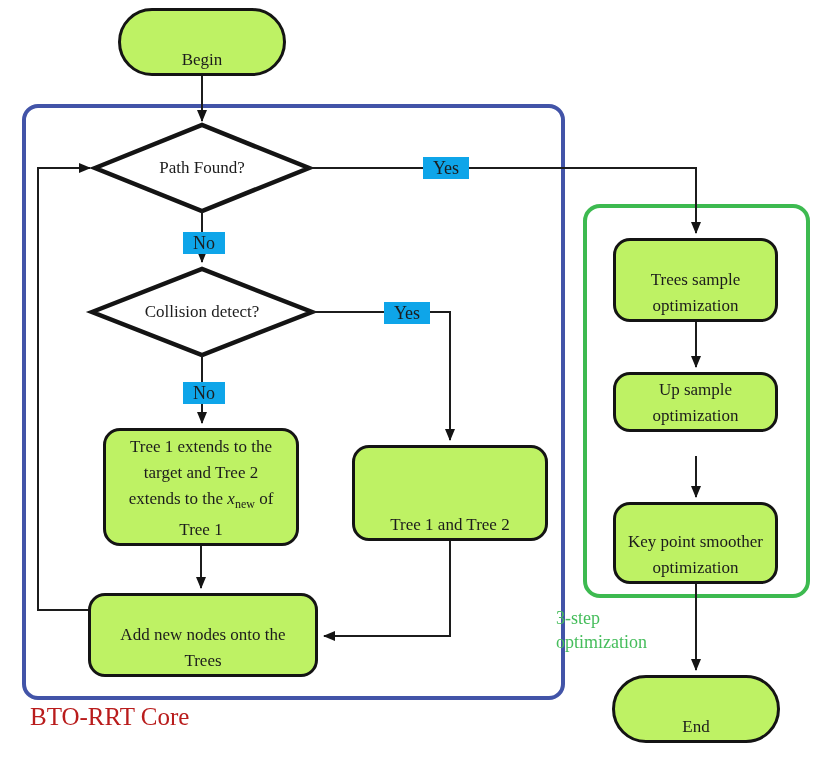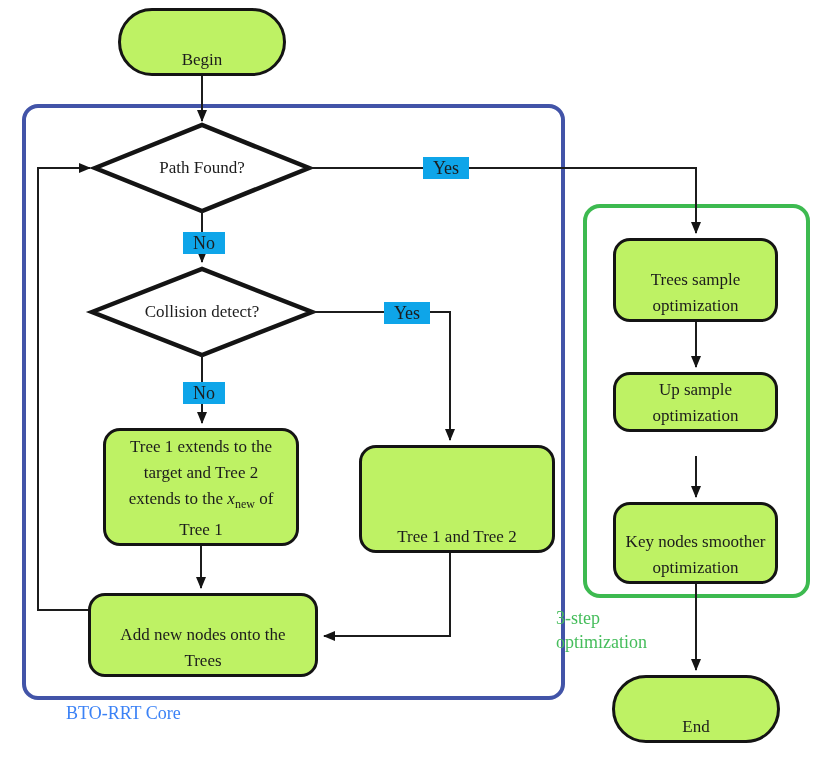--- a/index.html
+++ b/index.html
@@ -40,24 +40,23 @@
     text-align:center;
     font-size:18px;
     line-height:22px;
     background:#0ea5e9;
     z-index:4;
     padding:0 2px;
   }
   .corelabel{
     position:absolute;
     left:30px;top:703px;
-    font-size:18px;
-    color:#3b82f6;
+    font-size:25px;
+    color:#b91c1c;
     z-index:4;
-    margin-left:36px;
   }
   .optlabel{
     position:absolute;
     left:556px;top:606px;
     width:145px;
     text-align:left;
     font-size:18px;
     line-height:24px;
     color:#45bd5b;
     z-index:4;
@@ -107,41 +106,41 @@
 
   <div class="dlabel" style="left:102px;top:157px;width:200px;">Path Found?</div>
 
   <div class="node proc" style="left:103px;top:428px;width:196px;height:118px;">
     <div class="bline">Tree 1 extends to the</div>
     <div class="bline">target and Tree 2</div>
     <div class="bline"><span>extends to the</span>&nbsp;<span class="mvar">x</span><sub>new</sub>&nbsp;<span>of</span></div>
     <div class="bline">Tree 1</div>
   </div>
 
-  <div class="node proc" style="left:352px;top:445px;width:196px;height:108px;margin-left:7px;">
+  <div class="node proc" style="left:352px;top:445px;width:196px;height:96px;">
     <div class="bline">Tree 1 and Tree 2</div>
   </div>
 
   <div class="node proc" style="left:88px;top:593px;width:230px;height:84px;">
     <div class="bline">Add new nodes onto the</div>
     <div class="bline">Trees</div>
   </div>
 
   <div class="node proc" style="left:613px;top:238px;width:165px;height:84px;">
     <div class="bline">Trees sample</div>
     <div class="bline">optimization</div>
   </div>
 
   <div class="node proc" style="left:613px;top:372px;width:165px;height:60px;">
     <div class="bline">Up sample</div>
     <div class="bline">optimization</div>
   </div>
 
   <div class="node proc" style="left:613px;top:502px;width:165px;height:82px;">
-    <div class="bline">Key nodes smoother</div>
+    <div class="bline">Key point smoother</div>
     <div class="bline">optimization</div>
   </div>
 
   <div class="node oval" style="left:612px;top:675px;width:168px;height:68px;">
     <span>End</span>
   </div>
 
   <div class="edgelabel" style="left:183px;top:232px;width:38px;">No</div>
   <div class="edgelabel" style="left:183px;top:382px;width:38px;">No</div>
   <div class="edgelabel" style="left:423px;top:157px;width:42px;">Yes</div>

